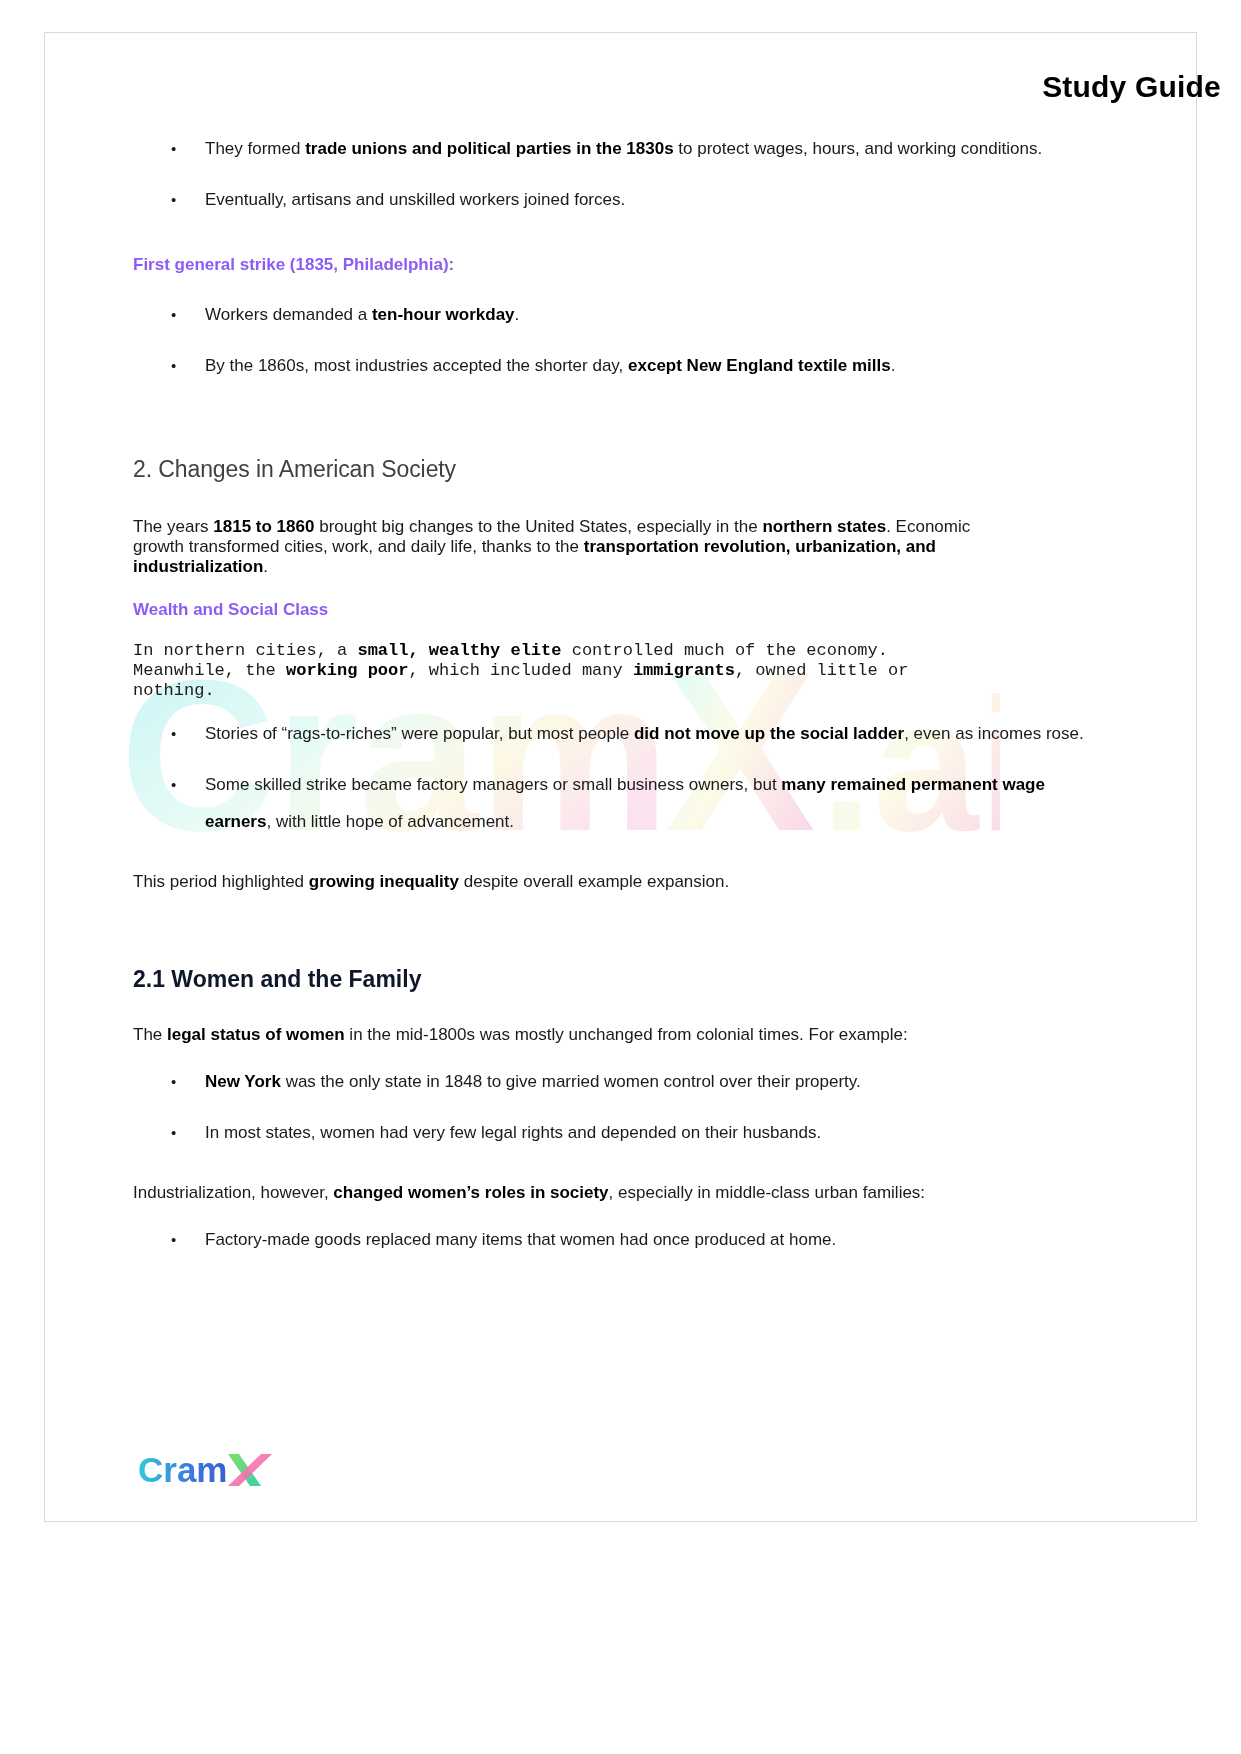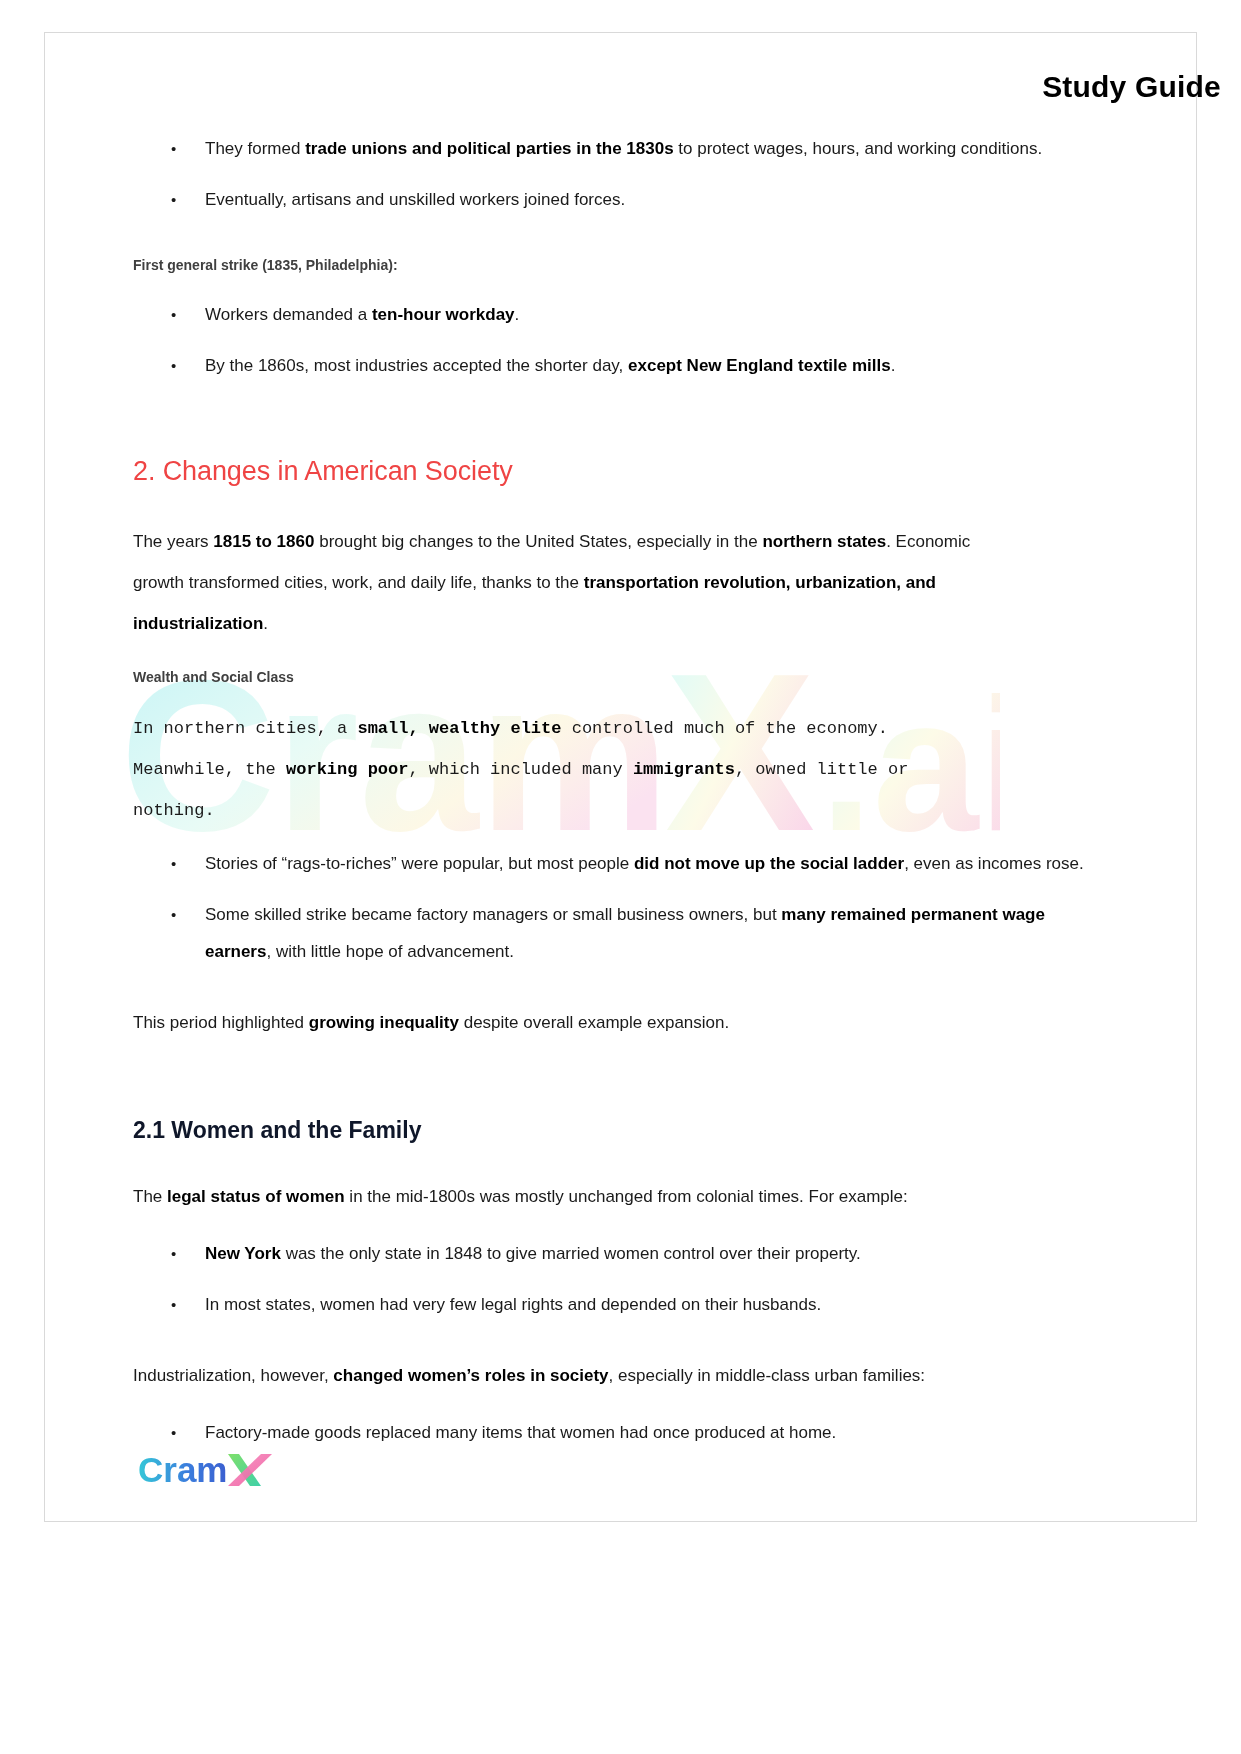--- a/index.html
+++ b/index.html
@@ -71,32 +71,32 @@
     font-weight: bold;
     color: #000000;
     letter-spacing: 0.2px;
   }
 
   
   .para {
     position: relative;
     z-index: 2;
     font-size: 17px;
-    line-height: 41px;
+    line-height: 20px;
     color: #1a1a1a;
     margin: 0 0 18px 0;
     max-width: 845px;
   }
   .para.tight { margin-bottom: 14px; font-family: Liberation Mono, monospace; }
   .sub-head {
     position: relative;
     z-index: 2;
-    font-size: 14px;
+    font-size: 17px;
     font-weight: bold;
-    color: #404040;
+    color: #8b5cf6;
     line-height: 30px;
     margin: 0 0 16px 0;
   }
 
   
   ul.bullets {
     position: relative;
     z-index: 2;
     list-style: none;
     margin: 0 0 16px 0;
@@ -121,23 +121,23 @@
     line-height: 37px;
     color: #1a1a1a;
   }
 
   b, strong { font-weight: bold; color: #000; }
 
   
   h2.section-heading {
     position: relative;
     z-index: 2;
-    font-size: 27px;
+    font-size: 23px;
     font-weight: normal;
-    color: #ef4444;
+    color: #404040;
     margin: 0 0 34px 0;
     letter-spacing: -0.1px;
   }
   h3.section-heading-sub {
     position: relative;
     z-index: 2;
     font-size: 23px;
     font-weight: bold;
     color: #0f172a;
     margin: 0 0 32px 0;

